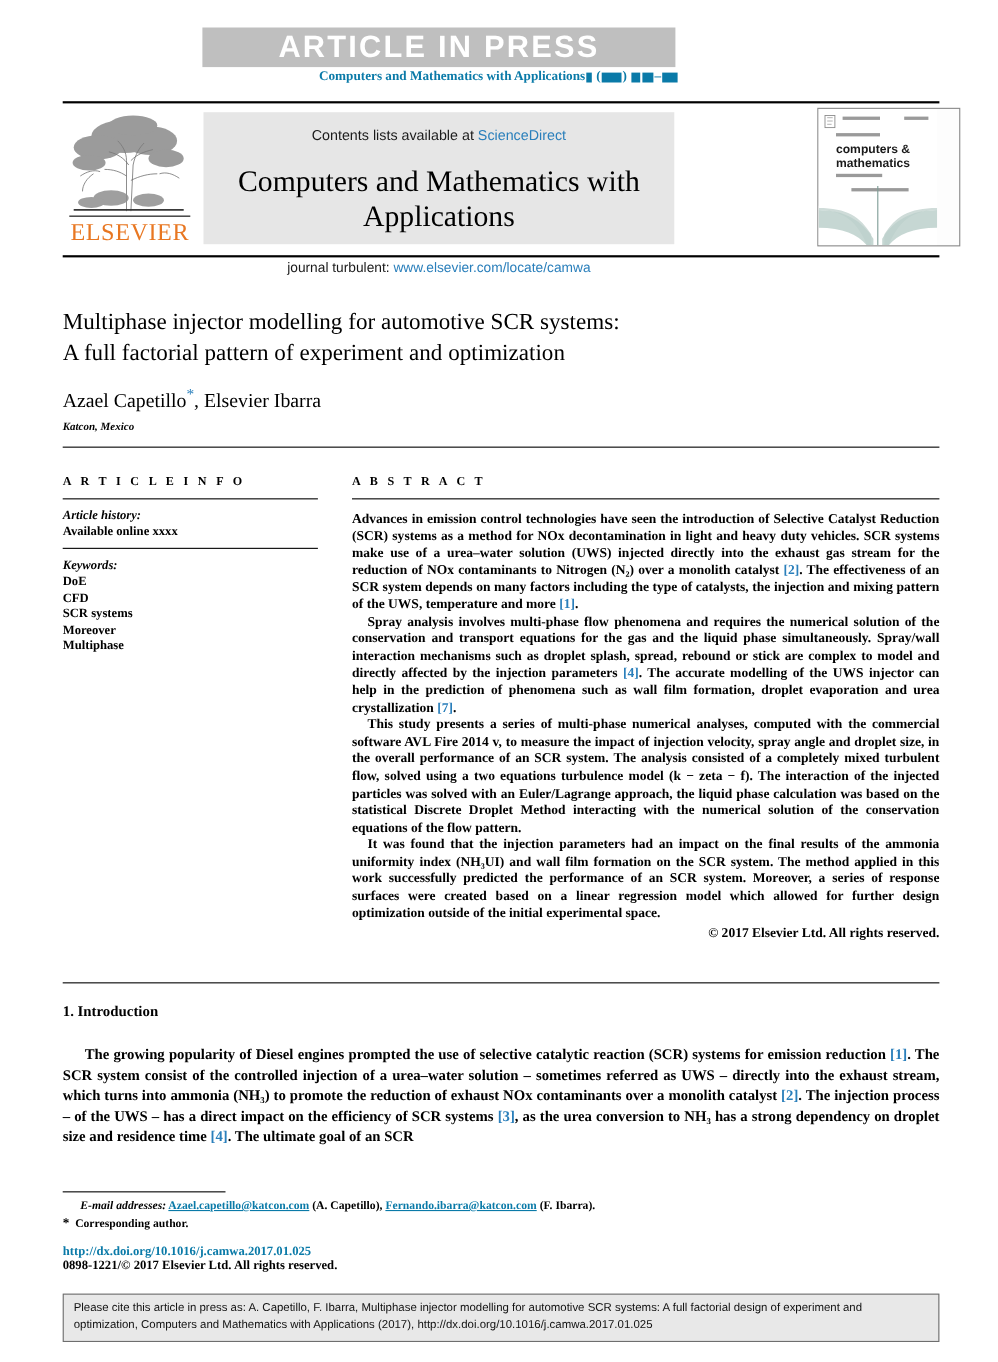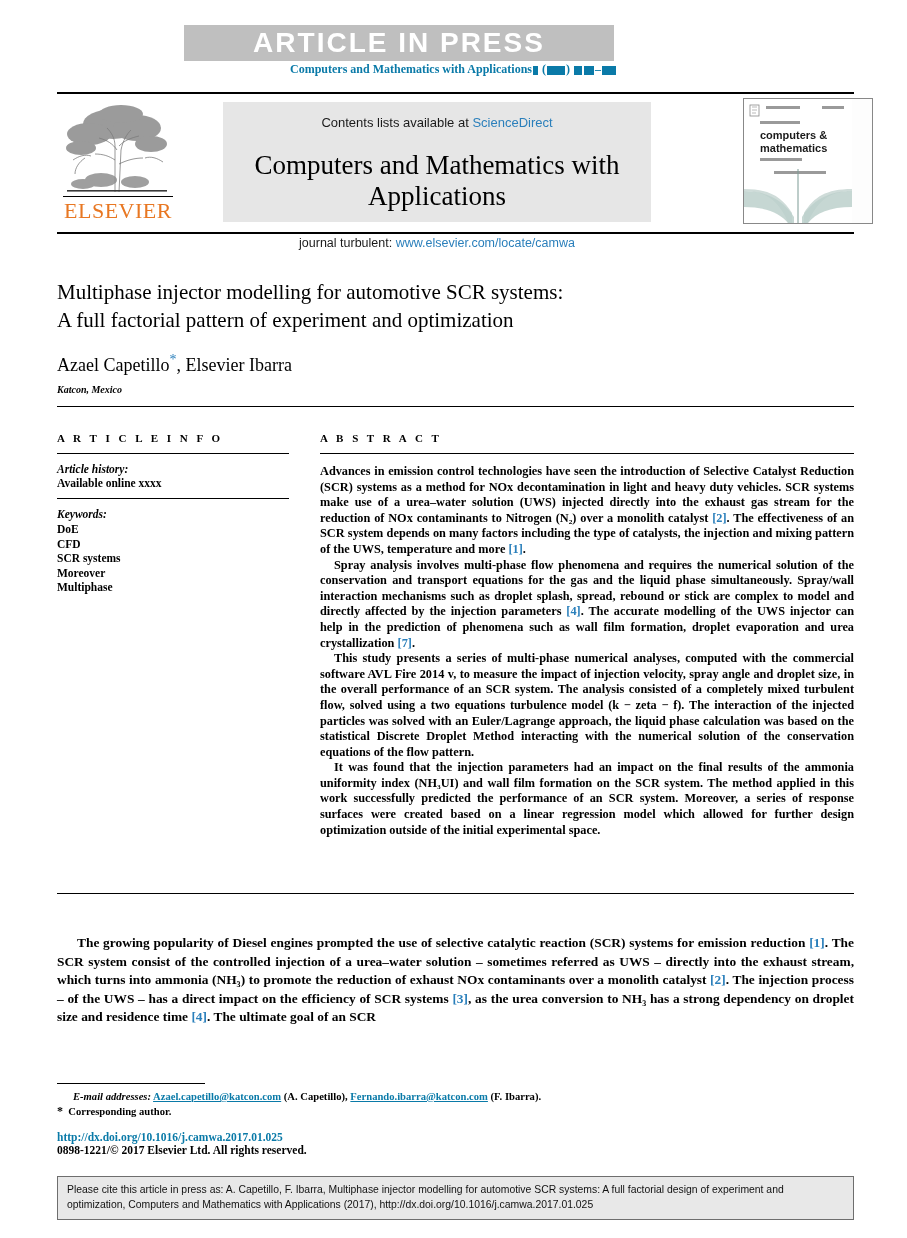--- a/index.html
+++ b/index.html
@@ -113,21 +113,20 @@
     width: 110px;
     border-top: 1.5px solid #000;
   }
   .masthead-center {
     position: absolute;
     left: 128px;
     top: 4px;
     width: 428px;
     height: 120px;
     background: #e6e6e6;
-    margin-left: 38px;
   }
   .contents-line {
     text-align: center;
     font-family: "Liberation Sans", sans-serif;
     font-size: 13px;
     padding-top: 13px;
     color: #1a1a1a;
   }
   .contents-line a {
     color: #2a7fbb;
@@ -494,26 +493,28 @@
   </div>
 
   <div class="abs-col">
     <div class="sec-head">A B S T R A C T</div>
     <div class="hr-thick"></div>
     <div class="abstract-body">
       <p class="first">Advances in emission control technologies have seen the introduction of Selective Catalyst Reduction (SCR) systems as a method for NOx decontamination in light and heavy duty vehicles. SCR systems make use of a urea–water solution (UWS) injected directly into the exhaust gas stream for the reduction of NOx contaminants to Nitrogen (N₂) over a monolith catalyst <span class="ref">[2]</span>. The effectiveness of an SCR system depends on many factors including the type of catalysts, the injection and mixing pattern of the UWS, temperature and more <span class="ref">[1]</span>.</p>
       <p>Spray analysis involves multi-phase flow phenomena and requires the numerical solution of the conservation and transport equations for the gas and the liquid phase simultaneously. Spray/wall interaction mechanisms such as droplet splash, spread, rebound or stick are complex to model and directly affected by the injection parameters <span class="ref">[4]</span>. The accurate modelling of the UWS injector can help in the prediction of phenomena such as wall film formation, droplet evaporation and urea crystallization <span class="ref">[7]</span>.</p>
       <p>This study presents a series of multi-phase numerical analyses, computed with the commercial software AVL Fire 2014 v, to measure the impact of injection velocity, spray angle and droplet size, in the overall performance of an SCR system. The analysis consisted of a completely mixed turbulent flow, solved using a two equations turbulence model (k − zeta − f). The interaction of the injected particles was solved with an Euler/Lagrange approach, the liquid phase calculation was based on the statistical Discrete Droplet Method interacting with the numerical solution of the conservation equations of the flow pattern.</p>
       <p>It was found that the injection parameters had an impact on the final results of the ammonia uniformity index (NH₃UI) and wall film formation on the SCR system. The method applied in this work successfully predicted the performance of an SCR system. Moreover, a series of response surfaces were created based on a linear regression model which allowed for further design optimization outside of the initial experimental space.</p>
+      <div class="copyright-line">© 2017 Elsevier Ltd. All rights reserved.</div>
     </div>
   </div>
 
   <div class="intro-rule"></div>
 
   <div class="intro">
+    <h2>1. Introduction</h2>
     <p>The growing popularity of Diesel engines prompted the use of selective catalytic reaction (SCR) systems for emission reduction <span class="ref">[1]</span>. The SCR system consist of the controlled injection of a urea–water solution – sometimes referred as UWS – directly into the exhaust stream, which turns into ammonia (NH₃) to promote the reduction of exhaust NOx contaminants over a monolith catalyst <span class="ref">[2]</span>. The injection process – of the UWS – has a direct impact on the efficiency of SCR systems <span class="ref">[3]</span>, as the urea conversion to NH₃ has a strong dependency on droplet size and residence time <span class="ref">[4]</span>. The ultimate goal of an SCR</p>
   </div>
 
   <div class="foot-rule"></div>
   <div class="footnotes">
     <div class="fn-line fn-indent">
       <span class="fn-ital">E-mail addresses:</span>
       <a href="#" class="link">Azael.capetillo@katcon.com</a>
       <span>(A. Capetillo),</span>
       <a href="#" class="link">Fernando.ibarra@katcon.com</a>

